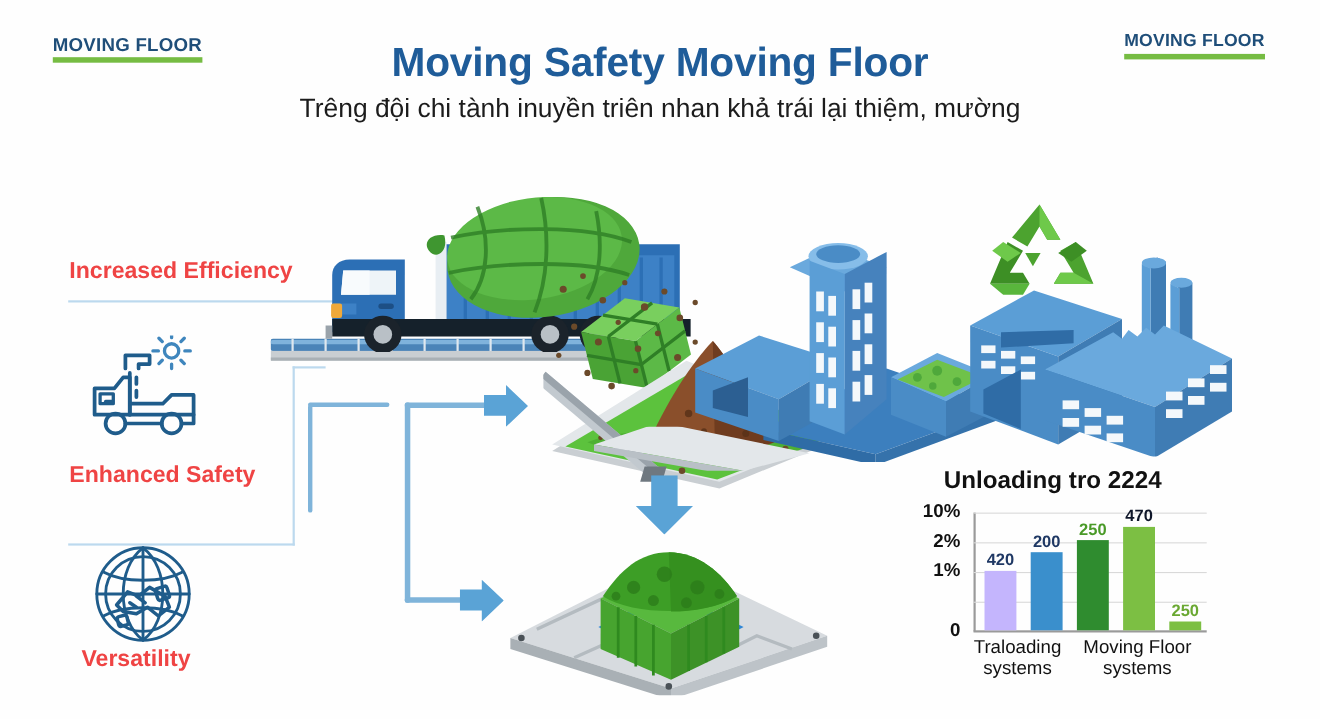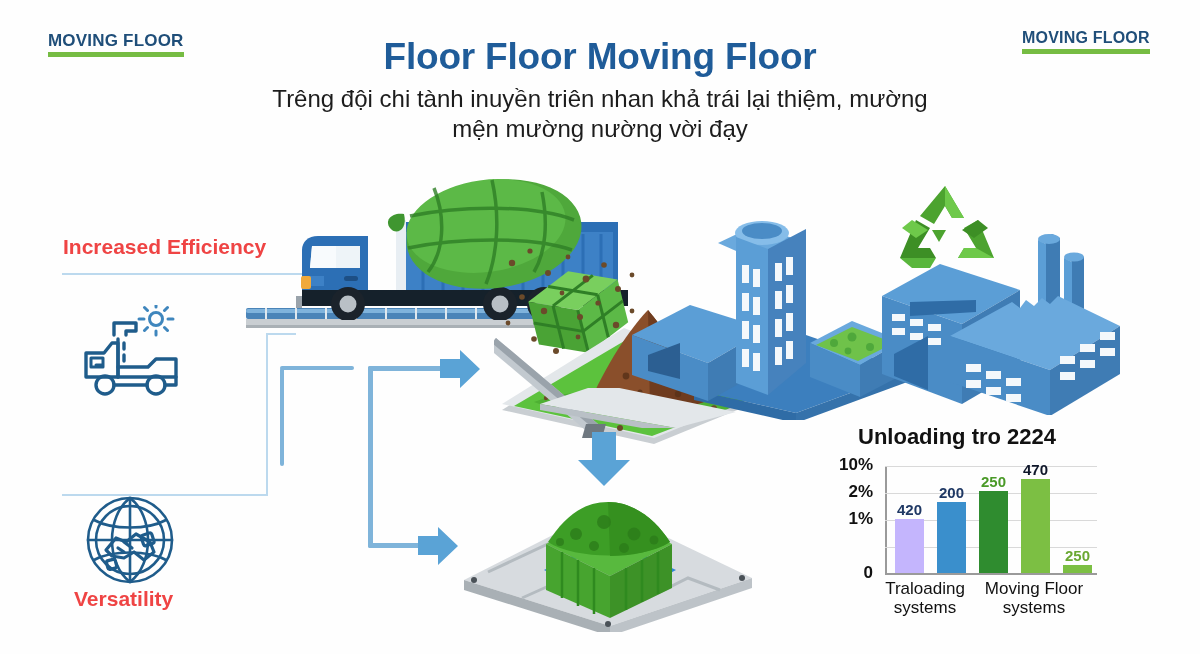--- a/index.html
+++ b/index.html
@@ -85,24 +85,23 @@
   <div class="logo" id="logo-left">
     <div class="logo-text" style="color: rgb(31, 78, 121);">MOVING FLOOR</div>
     <div class="logo-rule" style="background: rgb(118, 188, 67);"></div>
   </div>
 
   <div class="logo" id="logo-right">
     <div class="logo-text" style="color: rgb(31, 78, 121);">MOVING FLOOR</div>
     <div class="logo-rule" style="background: rgb(118, 188, 67);"></div>
   </div>
 
-  <div id="page-title" style="color: rgb(31, 92, 153);">Floor Floor Moving Floor</div>
+  <div id="page-title" style="color: rgb(31, 92, 153);">Moving Safety Moving Floor</div>
   <div id="page-subtitle">
     <span>Trêng đội chi tành inuyền triên nhan khả trái lại thiệm, mường</span>
-    <span>mện mường nường vời đạy</span>
   </div>
 
   <div class="conn" style="left:62px;top:273px;width:246px;height:2px;"></div>
 
   <div class="conn" style="left:62px;top:494px;width:206px;height:2px;"></div>
   <div class="conn" style="left:266px;top:333px;width:2px;height:163px;"></div>
   <div class="conn" style="left:266px;top:333px;width:30px;height:2px;"></div>
 
   <div class="conn thick" style="left:280px;top:368px;width:4px;height:98px;border-radius:2px;"></div>
   <div class="conn thick" style="left:280px;top:366px;width:74px;height:4px;border-radius:2px;"></div>
@@ -112,20 +111,21 @@
   <div class="conn thick" style="left:368px;top:543px;width:60px;height:5px;border-radius:2px;"></div>
 
   <svg class="art" style="left:440px;top:350px;" width="40" height="38" viewBox="0 0 40 38">
     <path d="M0 9 L20 9 L20 0 L40 19 L20 38 L20 28 L0 28 Z" fill="#5aa3d6"></path>
   </svg>
   <svg class="art" style="left:418px;top:527px;" width="40" height="38" viewBox="0 0 40 38">
     <path d="M0 9 L20 9 L20 0 L40 19 L20 38 L20 28 L0 28 Z" fill="#5aa3d6"></path>
   </svg>
 
   <div class="feature-label" id="label-efficiency">Increased Efficiency</div>
+  <div class="feature-label" id="label-safety">Enhanced Safety</div>
   <div class="feature-label" id="label-versatility">Versatility</div>
 
   <svg class="feature-icon" style="left:78px;top:305px;" width="116" height="98" viewBox="0 0 116 98">
     <g fill="none" stroke="#1f5c8b" stroke-width="3.4" stroke-linecap="round" stroke-linejoin="round">
       <path d="M36 30 L36 18 L58 18 L58 26 L48 26 L48 30"></path>
       <path d="M40 34 L40 72"></path>
       <path d="M46 38 L46 44 M46 50 L46 56"></path>
       <path d="M8 72 L8 48 L26 48 L34 38 L40 38 L40 72 Z"></path>
       <path d="M13 53 L25 53 L25 62 L13 62 Z" stroke-width="3"></path>
       <path d="M40 72 L98 72 L98 54 L78 54 L70 62 L40 62"></path>

